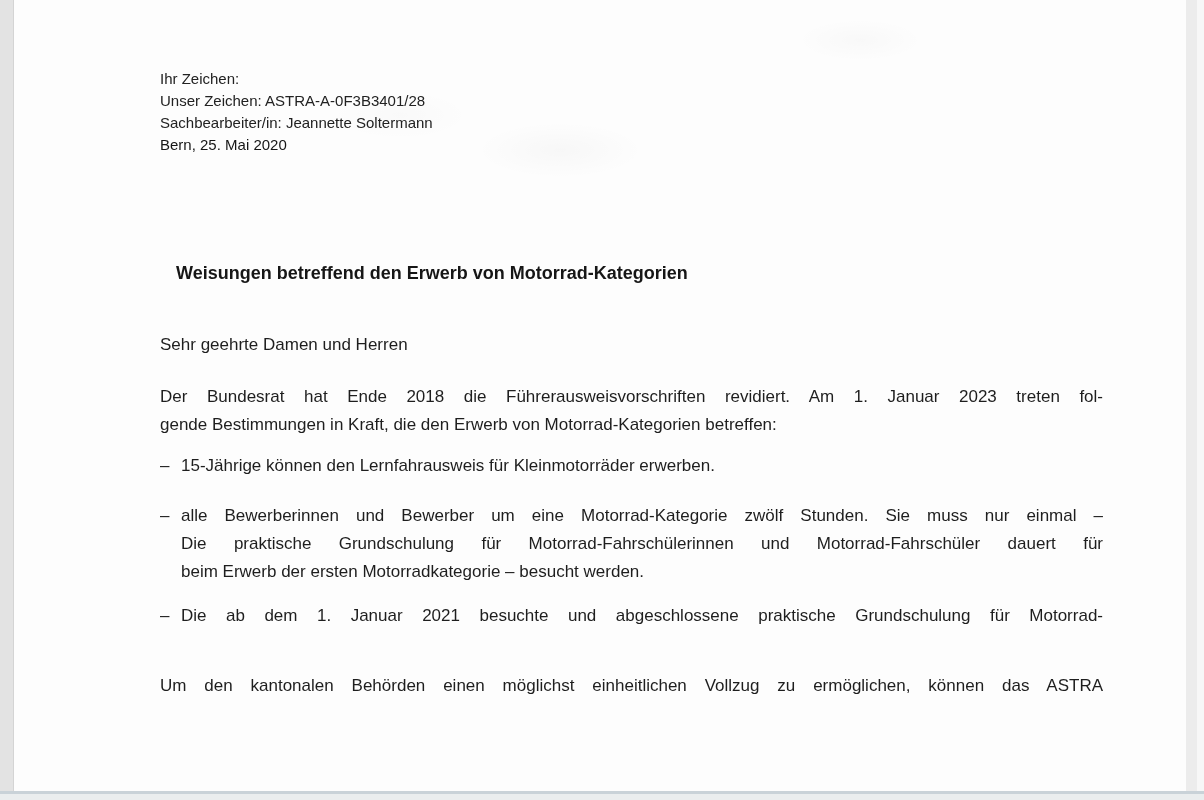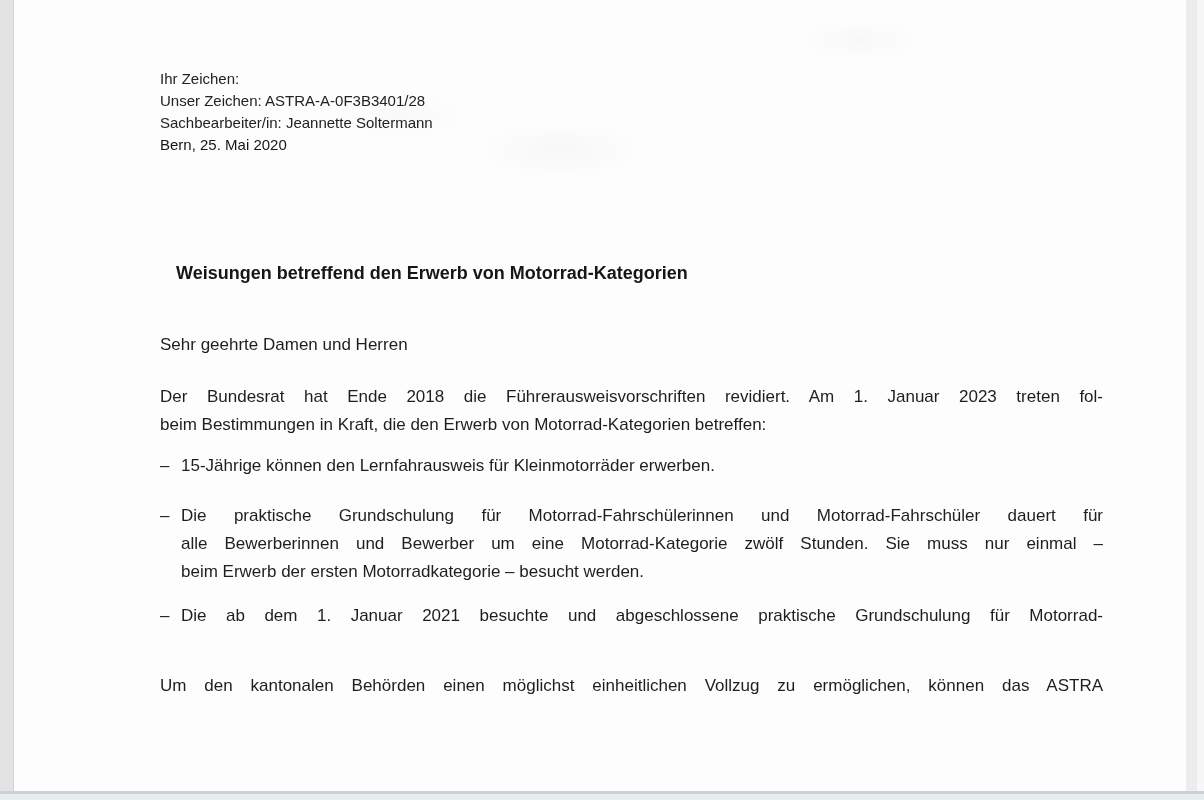--- a/index.html
+++ b/index.html
@@ -135,32 +135,32 @@
     <div>Sachbearbeiter/in: Jeannette Soltermann</div>
     <div class="bold">Bern, 25. Mai 2020</div>
   </div>
 
   <h1 class="subject">Weisungen betreffend den Erwerb von Motorrad-Kategorien</h1>
 
   <div class="salutation">Sehr geehrte Damen und Herren</div>
 
   <div class="para pos-intro">
     <div class="body-line j">Der Bundesrat hat Ende 2018 die Führerausweisvorschriften revidiert. Am 1. Januar 2023 treten fol-</div>
-    <div class="body-line">beim Bestimmungen in Kraft, die den Erwerb von Motorrad-Kategorien betreffen:</div>
+    <div class="body-line">gende Bestimmungen in Kraft, die den Erwerb von Motorrad-Kategorien betreffen:</div>
   </div>
 
   <div class="bullet pos-b1">
     <span class="marker">–</span>
     <div class="body-line">15-Jährige können den Lernfahrausweis für Kleinmotorräder erwerben.</div>
   </div>
 
   <div class="bullet pos-b2">
     <span class="marker">–</span>
+    <div class="body-line j">alle Bewerberinnen und Bewerber um eine Motorrad-Kategorie zwölf Stunden. Sie muss nur einmal –</div>
     <div class="body-line j">Die praktische Grundschulung für Motorrad-Fahrschülerinnen und Motorrad-Fahrschüler dauert für</div>
-    <div class="body-line j">alle Bewerberinnen und Bewerber um eine Motorrad-Kategorie zwölf Stunden. Sie muss nur einmal –</div>
     <div class="body-line">beim Erwerb der ersten Motorradkategorie – besucht werden.</div>
   </div>
 
   <div class="bullet pos-b3">
     <span class="marker">–</span>
     <div class="body-line j">Die ab dem 1. Januar 2021 besuchte und abgeschlossene praktische Grundschulung für Motorrad-</div>
   </div>
 
   <div class="para pos-closing">
     <div class="body-line j">Um den kantonalen Behörden einen möglichst einheitlichen Vollzug zu ermöglichen, können das ASTRA</div>

